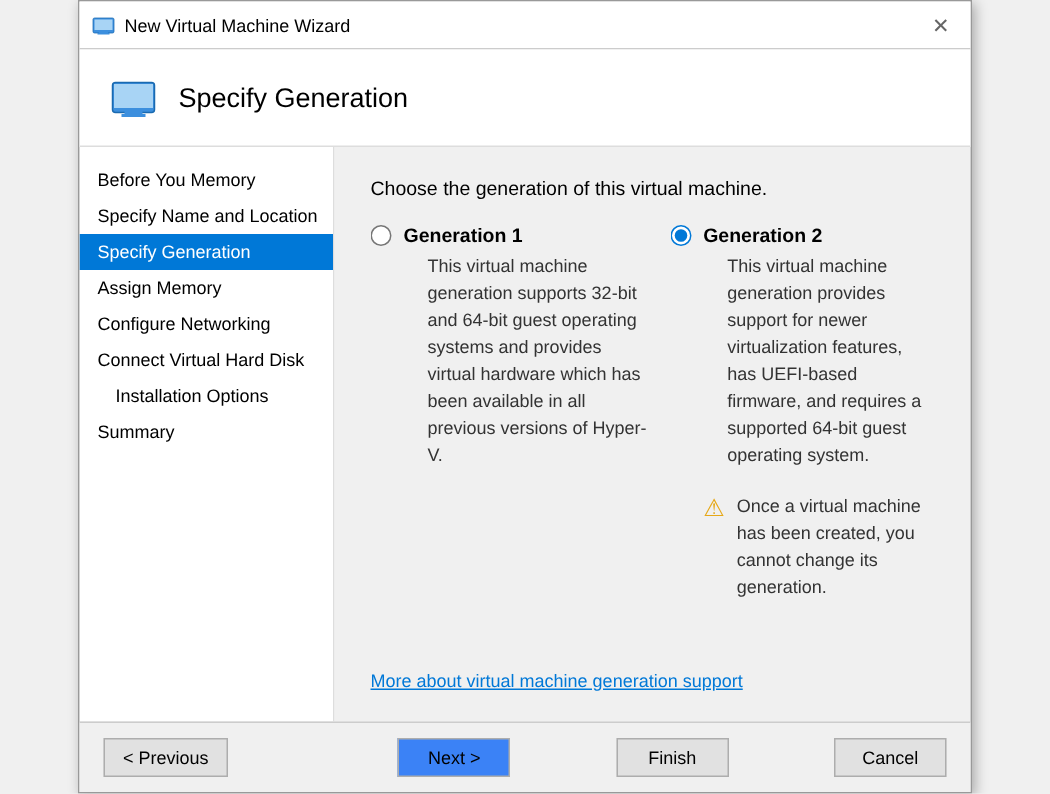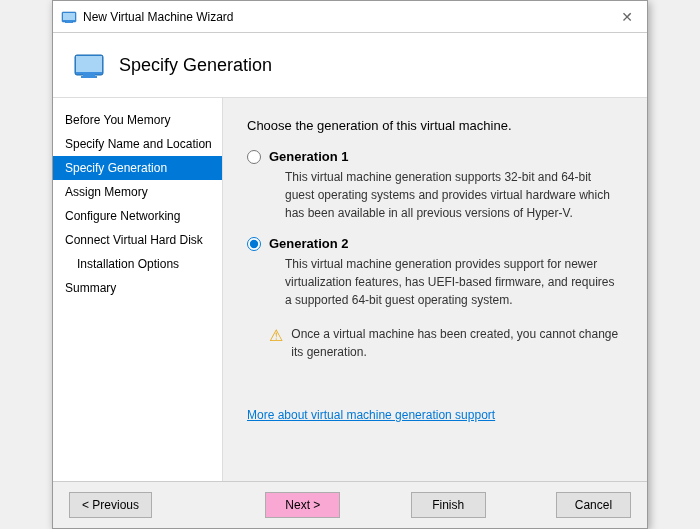--- a/index.html
+++ b/index.html
@@ -108,21 +108,21 @@
       overflow-y: auto;
     }
     .content-intro {
       margin-bottom: 16px;
       font-size: 13px;
       color: #000;
     }
 
     .radio-group {
       display: flex;
-      flex-direction: column;
+      flex-direction: row;
       gap: 14px;
     }
     .radio-option {
       display: flex;
       flex-direction: column;
     }
     .radio-label-row {
       display: flex;
       align-items: center;
       gap: 8px;
@@ -191,21 +191,21 @@
       min-width: 75px;
       height: 26px;
       padding: 0 12px;
       font-size: 12px;
       cursor: pointer;
       border: 1px solid #adadad;
       background: #e1e1e1;
       color: #000;
     }
     .btn.primary {
-      background: #f9a8d4;
+      background: #3b82f6;
       margin-left: 43px;
     }
   </style>
 </head>
 <body>
 
 <div class="window">
 
   <div class="title-bar">
     <div class="title-bar-left">

